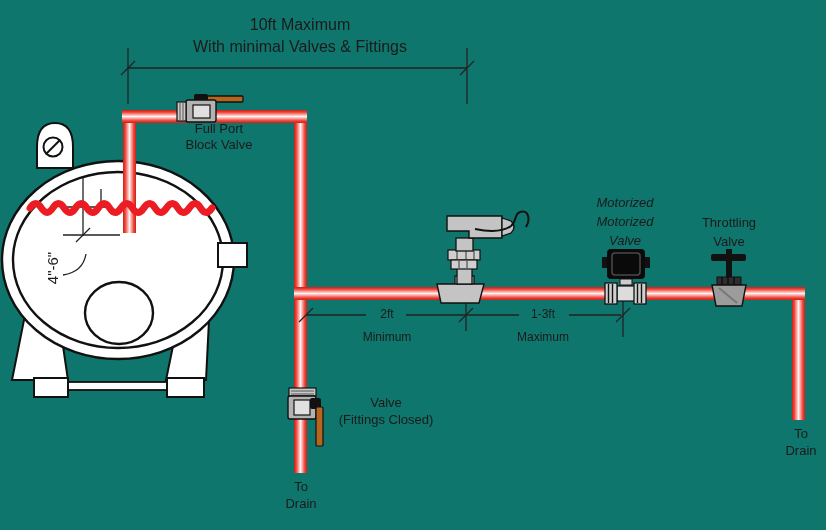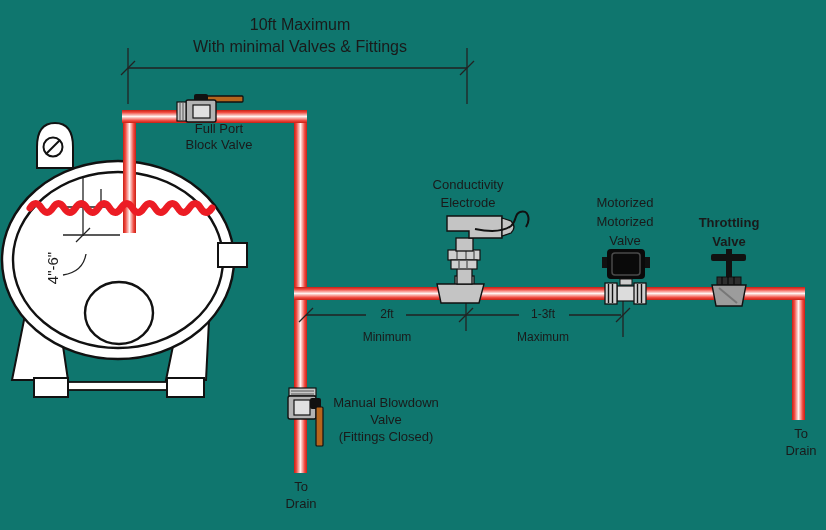--- a/index.html
+++ b/index.html
@@ -6,22 +6,22 @@
   #stage{position:relative;width:826px;height:530px;background:#0f766e;overflow:hidden;
          font-family:"Liberation Sans", sans-serif;color:#1a1a1a;}
   #diagram-svg{position:absolute;left:0;top:0;}
   .lbl{position:absolute;transform:translateX(-50%);text-align:center;white-space:nowrap;
        font-size:13px;line-height:17px;color:#1a1a1a;}
   .lbl span{display:block;}
   .dim-lbl{font-size:12px;line-height:23px;}
   #dim-top{top:14px;left:300px;font-size:16px;line-height:22px;}
   #label-fullport{top:121px;left:219px;line-height:16px;}
   #label-electrode{top:176px;left:468px;line-height:18px;}
-  #label-motorized{top:193px;left:625px;line-height:19px;}
-  #label-throttling{top:213px;left:729px;line-height:19px;font-weight:bold;}
+  #label-motorized{top:193px;left:625px;line-height:19px;font-style:italic;}
+  #label-throttling{top:213px;left:729px;line-height:19px;}
   #dim-2ft{top:303px;left:387px;}
   #dim-13ft{top:303px;left:543px;}
   #label-manual{top:394px;left:386px;}
   #drain-bottom{top:478px;left:301px;}
   #drain-right{top:425px;left:801px;}
   #dim-46{position:absolute;top:268px;left:52px;transform:translate(-50%,-50%) rotate(-90deg);
           font-size:15px;white-space:nowrap;}
 </style>
 </head>
 <body>
@@ -171,24 +171,20 @@
 <div class="lbl dim-lbl" id="dim-top">
   <span>10ft Maximum</span>
   <span>With minimal Valves &amp; Fittings</span>
 </div>
 
 <div class="lbl" id="label-fullport">
   <span>Full Port</span>
   <span>Block Valve</span>
 </div>
 
-<div class="lbl" id="label-electrode">
-  <span>Conductivity</span>
-  <span>Electrode</span>
-</div>
 
 <div class="lbl" id="label-motorized">
   <span>Motorized</span>
   <span>Motorized</span>
   <span>Valve</span>
 </div>
 
 <div class="lbl" id="label-throttling">
   <span>Throttling</span>
   <span>Valve</span>
@@ -198,21 +194,20 @@
   <span>2ft</span>
   <span>Minimum</span>
 </div>
 
 <div class="lbl dim-lbl" id="dim-13ft">
   <span>1-3ft</span>
   <span>Maximum</span>
 </div>
 
 <div class="lbl" id="label-manual">
-  <span>Manual Blowdown</span>
   <span>Valve</span>
   <span>(Fittings Closed)</span>
 </div>
 
 <div class="lbl" id="drain-bottom">
   <span>To</span>
   <span>Drain</span>
 </div>
 
 <div class="lbl" id="drain-right">

